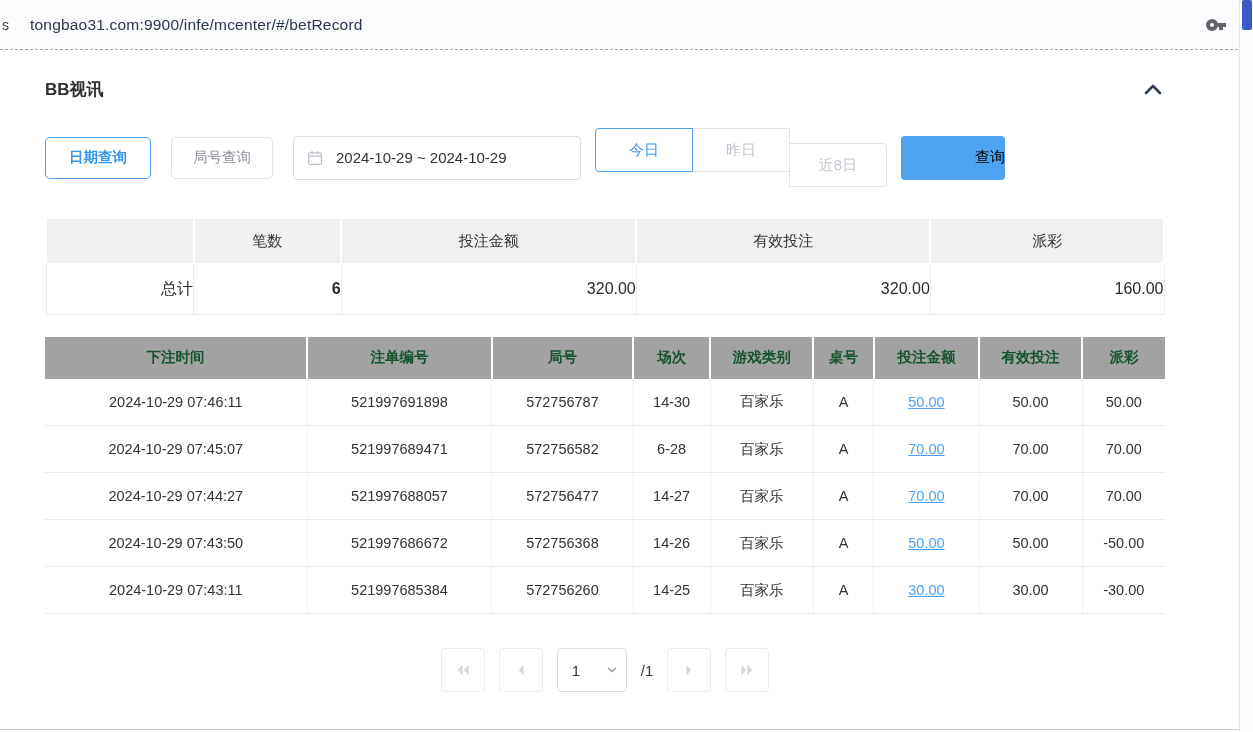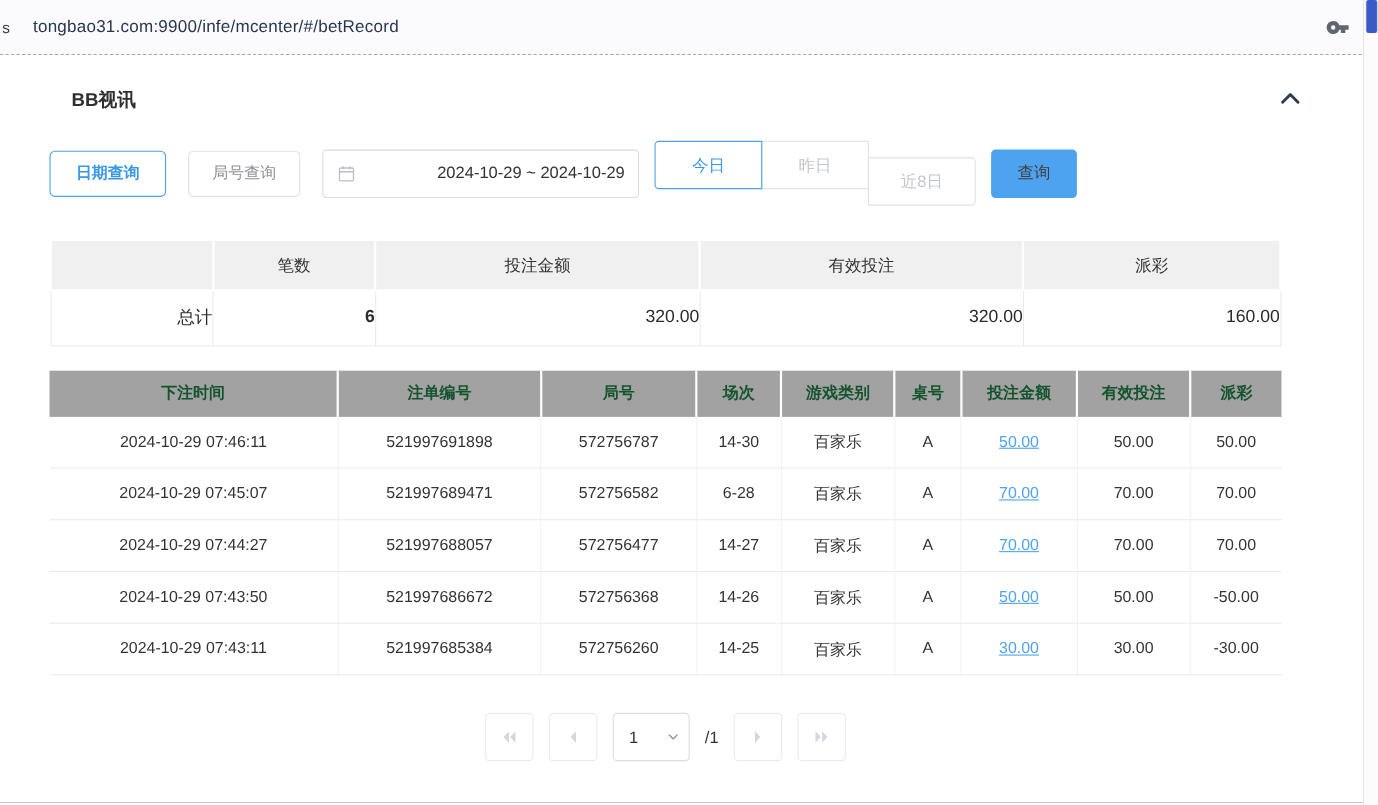--- a/index.html
+++ b/index.html
@@ -18,46 +18,46 @@
   .vscroll { position: fixed; top: 0; right: 0; width: 14px; height: 100%;
     background: #fcfcfc; border-left: 1px solid #e4e4e4; z-index: 50; }
   .vthumb { position: absolute; top: 0; left: 2px; width: 10px; height: 30px;
     background: #3a5bc7; border-radius: 2px; cursor: grab; }
   .bottom-line { position: fixed; bottom: 2px; left: 0; width: 100%; height: 1px;
     background: #c9c9c9; z-index: 40; }
 
   
   .content { padding-left: 45px; width: 1165px; }
   .panel-head { margin-top: 28px; width: 1120px; display: flex;
-    justify-content: space-between; align-items: center; margin-left: 20px; }
+    justify-content: space-between; align-items: flex-start; }
   .panel-title { font-size: 17px; font-weight: bold; color: #2f2f2f; }
   .collapse-chevron { width: 24px; height: 24px; cursor: pointer; }
   .collapse-chevron svg { width: 24px; height: 24px; stroke: #2f3b52; stroke-width: 2.6;
     fill: none; stroke-linecap: round; stroke-linejoin: round; }
 
   
   .filter-row { margin-top: 26px; display: flex; align-items: center; }
   .btn { background: #fff; cursor: pointer; font-family: inherit; }
   .btn-date-query { width: 106px; height: 42px; border: 1px solid #4ca1e8; border-radius: 5px;
     color: #3898ea; font-size: 14.5px; font-weight: bold; }
   .btn-round-query { margin-left: 20px; width: 102px; height: 42px; border: 1px solid #e2e2e2;
     border-radius: 5px; color: #8a8f99; font-size: 14.5px; }
   .date-input { margin-left: 20px; width: 288px; height: 44px; border: 1px solid #dcdcdc;
     border-radius: 4px; display: flex; align-items: center; padding: 0 12px; background: #fff; }
   .date-input svg { width: 18px; height: 18px; stroke: #b9bfc7; fill: none; stroke-width: 1.6; }
   .date-input input { border: none; outline: none; flex: 1; margin-left: 12px;
-    font-size: 15px; color: #333; font-family: inherit; background: transparent; text-align: right; }
+    font-size: 15px; color: #333; font-family: inherit; background: transparent; }
   .quick-group { margin-left: 14px; display: flex; }
   .quick-btn { width: 98px; height: 44px; border: 1px solid #e2e2e2; background: #fff;
     color: #c2c7cf; font-size: 15px; cursor: pointer; margin-left: -1px; font-family: inherit; }
   .quick-btn:first-child { margin-left: 0; border-radius: 4px 0 0 4px; }
   .quick-btn:last-child { border-radius: 0 4px 4px 0; margin-top: 15px; }
   .quick-btn.active { border-color: #4ca1e8; color: #3898ea; position: relative; z-index: 2; }
-  .btn-search { margin-left: 14px; width: 78px; height: 44px; background: #4da3f0;
-    border: none; border-radius: 4px; color: #404040; font-size: 15px; cursor: pointer; font-family: inherit; }
+  .btn-search { margin-left: 14px; width: 104px; height: 44px; background: #4da3f0;
+    border: none; border-radius: 4px; color: #000000; font-size: 15px; cursor: pointer; font-family: inherit; text-align: right; }
 
   
   .summary-table { margin-top: 30px; width: 1120px; border-collapse: collapse; }
   .summary-table th { background: #f0f0f0; border: 2px solid #fff; height: 46px;
     font-size: 15px; font-weight: normal; color: #333; }
   .summary-table td { border: 1px solid #ebebeb; height: 50px; text-align: right;
     font-size: 16px; color: #2b2b2b; }
   .summary-count { font-weight: bold; }
 
   

